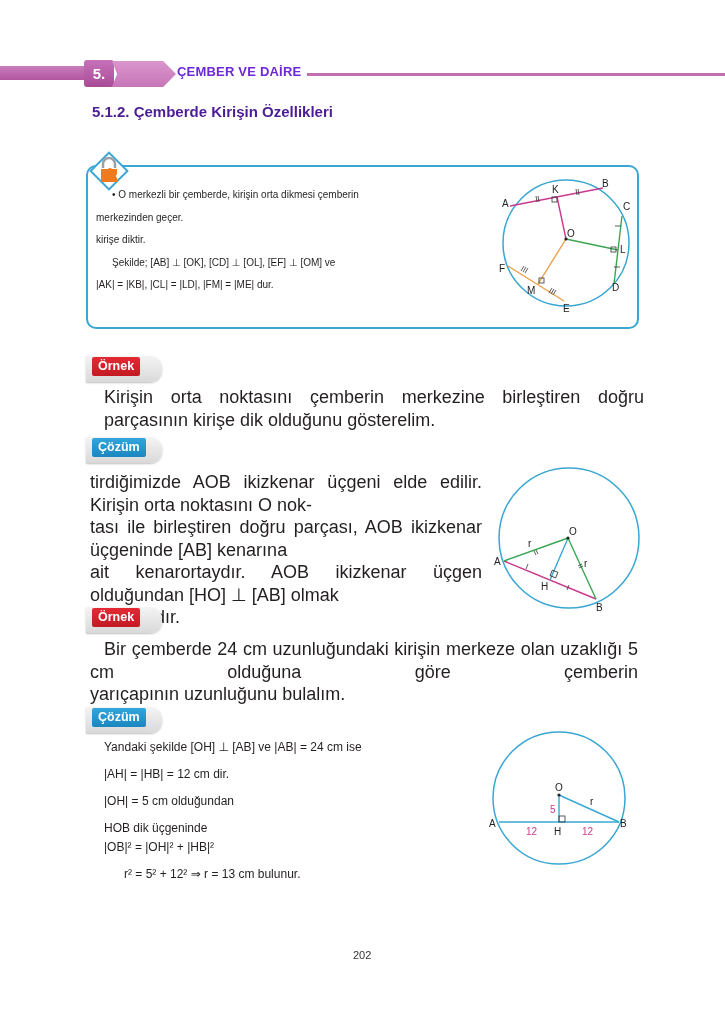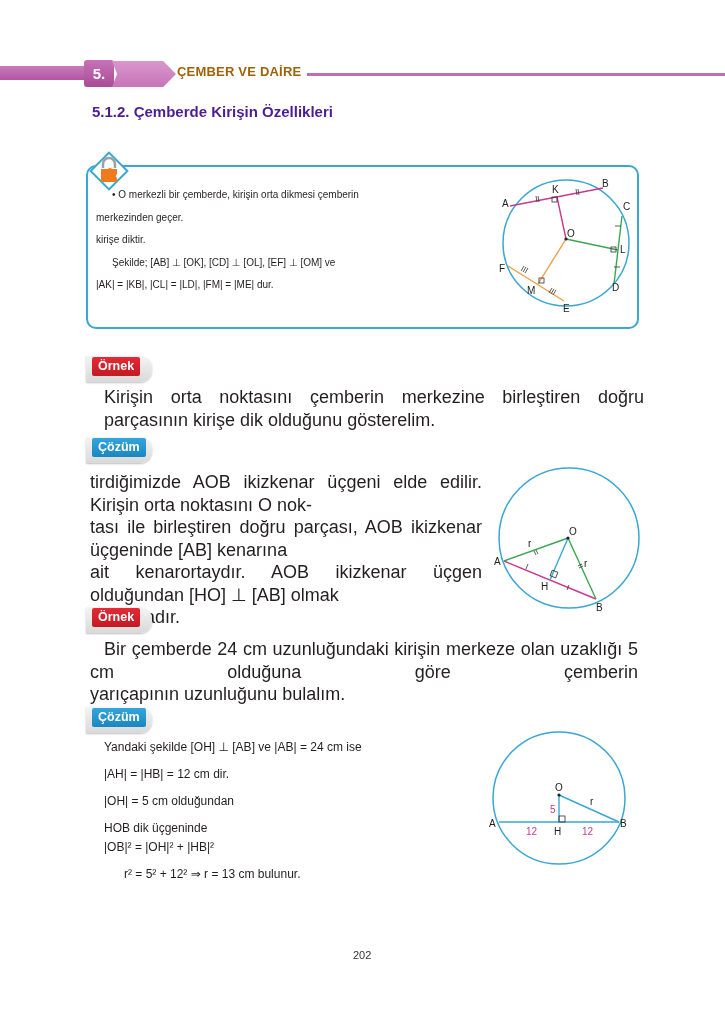--- a/index.html
+++ b/index.html
@@ -9,35 +9,35 @@
   
   .hdr-bar { position: absolute; left: 0; top: 66px; width: 90px; height: 14px;
     background: linear-gradient(180deg, #c77cbd 0%, #b2559f 100%); }
   .hdr-num { position: absolute; left: 84px; top: 60px; width: 30px; height: 27px;
     background: linear-gradient(180deg, #c672b9, #a94b96); border-radius: 3px;
     color: #fff; font-weight: bold; font-size: 15px; text-align: center; line-height: 27px; }
   .hdr-arrow { position: absolute; left: 112px; top: 61px; width: 64px; height: 26px;
     background: linear-gradient(180deg, #d996cc, #c775b8);
     clip-path: polygon(0 0, 80% 0, 100% 50%, 80% 100%, 0 100%, 8% 50%); }
   .hdr-title { position: absolute; left: 177px; top: 64px; font-size: 13px; font-weight: bold;
-    color: #a16207; letter-spacing: 0.2px; }
+    color: #6d28d9; letter-spacing: 0.2px; }
   .hdr-line { position: absolute; left: 307px; top: 73px; width: 418px; height: 3px; background: #c26db3; }
 
   .section-title { position: absolute; left: 92px; top: 103px; font-size: 15px; font-weight: bold; color: #4c1d95; text-align: center; }
 
   
   .info-box { position: absolute; left: 86px; top: 165px; width: 553px; height: 164px;
     border: 2px solid #3aa7d2; border-radius: 10px; }
   .info-icon { position: absolute; left: 88px; top: 150px; width: 42px; height: 42px; }
   .info-text { position: absolute; left: 96px; top: 184px; width: 380px; font-size: 10px; line-height: 22.5px; }
   .info-text p { margin: 0; }
   .indent { padding-left: 16px; }
 
   
-  .badge-wrap { position: absolute; width: 66px; height: 26px; background: linear-gradient(180deg,#f4f4f4,#d9d9d9);
+  .badge-wrap { position: absolute; width: 76px; height: 26px; background: linear-gradient(180deg,#f4f4f4,#d9d9d9);
     border-radius: 0 12px 12px 0; box-shadow: 0 1px 2px rgba(0,0,0,0.25); text-align: right; }
   .badge { position: absolute; left: 6px; top: 1px; height: 19px; padding: 0 6px; font-size: 12.5px; font-weight: bold;
     color: #fff; line-height: 19px; border-radius: 2px; }
   .badge.red { background: linear-gradient(180deg, #e42a35, #c21a23); }
   .badge.blue { background: linear-gradient(180deg, #33a6dc, #1a86c0); }
 
   .para { position: absolute; font-size: 18px; line-height: 22.5px; text-align: justify; }
 
   .page-num { position: absolute; left: 353px; top: 949px; font-size: 11px; color: #333; }
 

